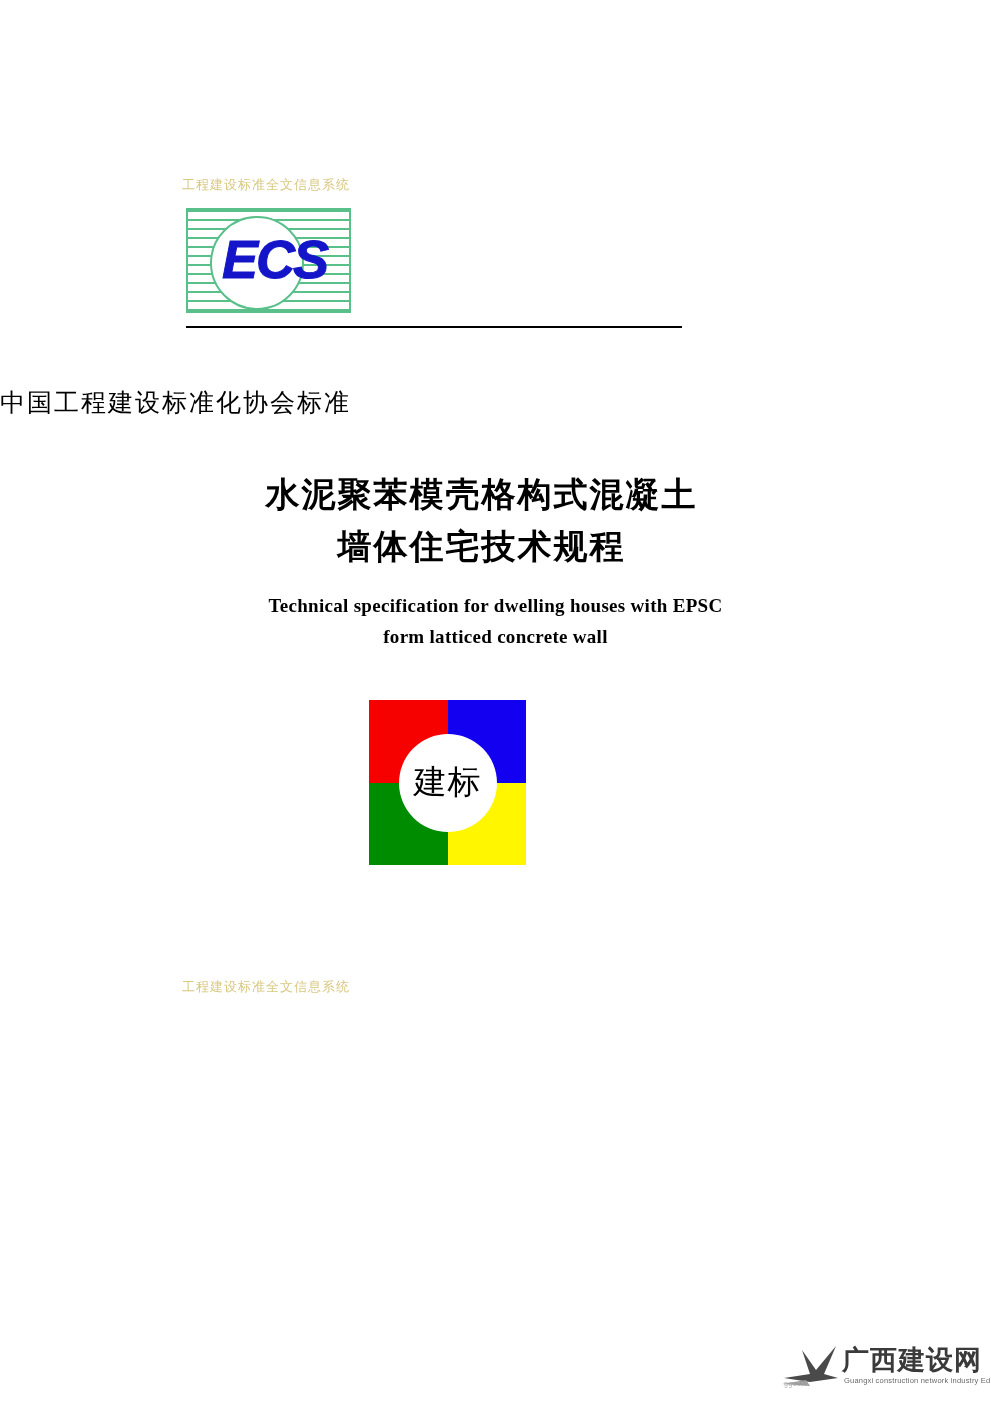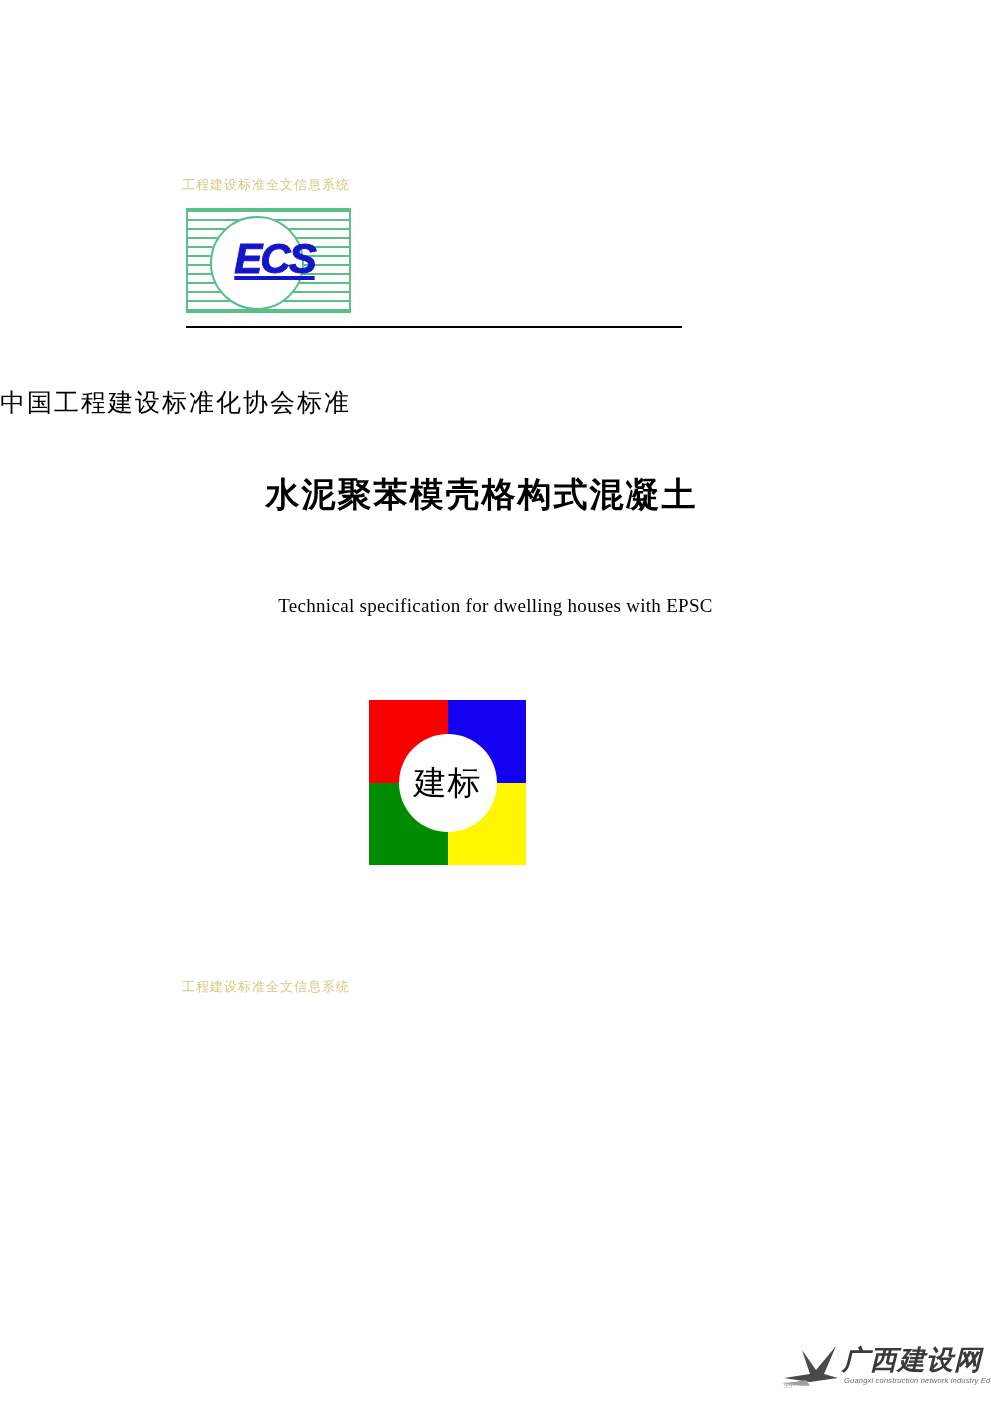--- a/index.html
+++ b/index.html
@@ -65,25 +65,24 @@
   }
   .logo-text {
     position: absolute;
     left: 6px;
     top: 20px;
     width: 165px;
     text-align: center;
     font-family: "Liberation Sans", sans-serif;
     font-weight: bold;
     font-style: italic;
-    font-size: 42px;
+    font-size: 54px;
     line-height: 62px;
     color: #1414c8;
     letter-spacing: -2px;
-    text-decoration: underline;
     -webkit-text-stroke: 1px #1414c8;
   }
 
   
   .doc-code {
     position: absolute;
     left: 470px;
     top: 283px;
     font-family: "Liberation Serif", serif;
     font-size: 24px;
@@ -132,21 +131,21 @@
   }
 
   
   .title-en {
     position: absolute;
     left: 0;
     top: 590px;
     width: 991px;
     text-align: center;
     font-family: "Liberation Serif", serif;
-    font-weight: normal;
+    font-weight: bold;
     font-size: 19px;
     line-height: 31px;
     letter-spacing: 0.3px;
     color: #000;
   }
 
   
   .emblem {
     position: absolute;
     left: 369px;
@@ -170,21 +169,21 @@
     transform: translate(-50%, -50%);
     width: 98px;
     height: 98px;
     border-radius: 50%;
     background: #ffffff;
     display: flex;
     align-items: center;
     justify-content: center;
   }
   .emblem .disc-text {
-    font-family: Liberation Sans, sans-serif;
+    font-family: Liberation Serif, serif;
     font-size: 33px;
     letter-spacing: 1px;
     color: #000;
     line-height: 1;
   }
 
   
   .watermark-bottom {
     position: absolute;
     left: 182px;
@@ -196,21 +195,20 @@
     white-space: nowrap;
   }
 
   
   .brand {
     position: absolute;
     left: 780px;
     top: 1340px;
     width: 200px;
     height: 56px;
-    font-style: italic;
   }
   .brand-star {
     position: absolute;
     left: 0;
     top: 4px;
     width: 60px;
     height: 44px;
   }
   .brand-cn {
     position: absolute;
@@ -257,24 +255,26 @@
     <div class="logo-text">ECS</div>
   </div>
 
 
   <div class="rule"></div>
 
   <div class="assoc">中国工程建设标准化协会标准</div>
 
   <div class="title-cn">
     <div>水泥聚苯模壳格构式混凝土</div>
+    <div>墙体住宅技术规程</div>
   </div>
 
   <div class="title-en">
     <div>Technical specification for dwelling houses with EPSC</div>
+    <div>form latticed concrete wall</div>
   </div>
 
   <div class="emblem">
     <div class="q q-tl"></div>
     <div class="q q-tr"></div>
     <div class="q q-bl"></div>
     <div class="q q-br"></div>
     <div class="disc">
       <span class="disc-text">建标</span>
     </div>

